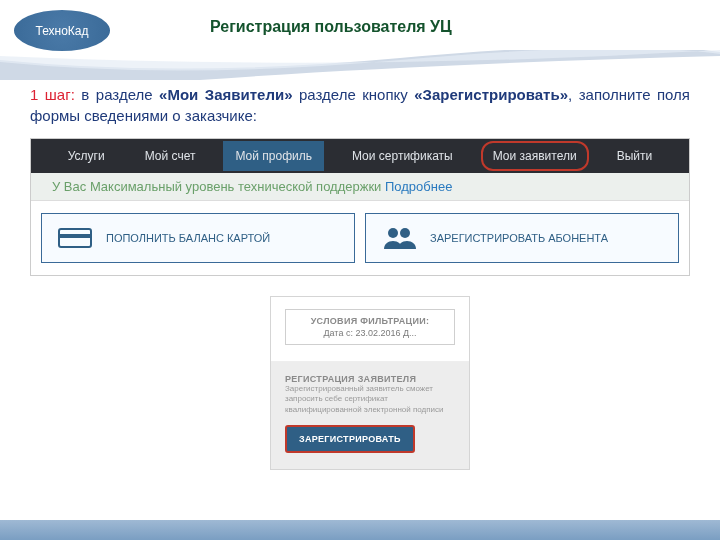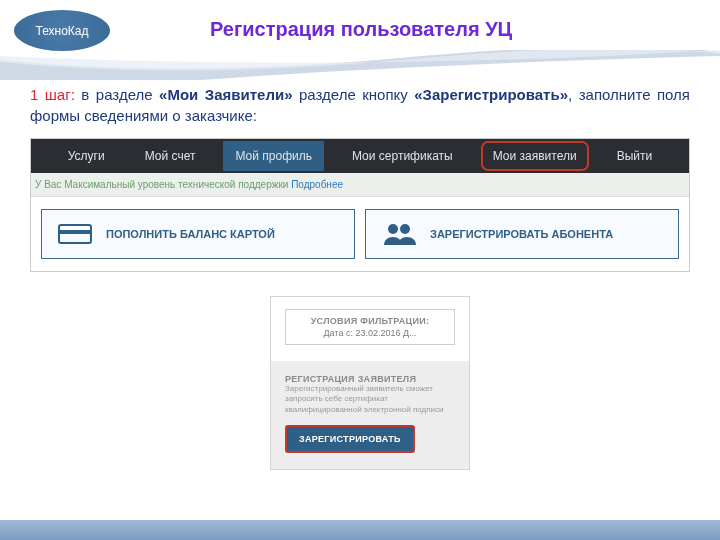--- a/index.html
+++ b/index.html
@@ -1,33 +1,33 @@
 <!DOCTYPE html>
 <html><head>
 <meta charset="utf-8">
 <style>
   *{box-sizing:border-box;margin:0;padding:0;font-family:Arial,Helvetica,sans-serif}
   body{width:720px;height:540px;background:#fff;position:relative;overflow:hidden}
   .header{height:60px;position:relative}
   .logo{position:absolute;left:12px;top:8px;width:100px;height:45px;border:2px solid #fff;border-radius:50%;display:flex;align-items:center;justify-content:center;background:radial-gradient(circle,#4a7aa8 0%,#3a6a98 100%)}
   .logo span{color:#fff;font-size:12px;font-weight:normal}
-  .title{position:absolute;left:210px;top:18px;color:#6d28d9;font-size:20px;font-weight:bold}
+  .title{position:absolute;left:210px;top:18px;color:#14532d;font-size:16px;font-weight:bold}
   .swoosh{position:absolute;top:50px;left:0;width:720px;height:30px}
   .swoosh svg{width:100%;height:100%}
   .instr{position:absolute;top:84px;left:30px;right:30px;color:#1f3a7a;font-size:15px;line-height:1.4;text-align:justify}
   .instr .step{color:#d23}
   .shot1{position:absolute;top:138px;left:30px;right:30px;border:1px solid #ccc;background:#fff}
   .nav{height:34px;background:#2b2d33;display:flex;align-items:center;justify-content:center;gap:16px}
   .nav-item{color:#dfe3e8;font-size:12px;padding:8px 12px;background:#2b2d33;cursor:pointer}
   .nav-item.active{background:#2f5f85}
-  .nav-item.hl{border:2px solid #c0392b;border-radius:7px;padding:6px 10px}
-  .notice{background:#ecf0ed;color:#6aa06a;font-size:10px;padding:6px 4px;border-bottom:1px solid #ddd}
+  .nav-item.hl{border:2px solid #c0392b;border-radius:12px;padding:6px 10px}
+  .notice{background:#ecf0ed;color:#6aa06a;font-size:13px;padding:6px 21px;border-bottom:1px solid #ddd}
   .notice a{color:#2a7abf;text-decoration:none}
   .btns{display:flex;gap:10px;padding:12px 10px;background:#fff}
-  .bigbtn{flex:1;border:1px solid #3a6a98;background:#f7fbff;display:flex;align-items:center;gap:14px;padding:10px 16px;color:#2f5f85;font-size:11px;font-weight:bold}
+  .bigbtn{flex:1;border:1px solid #3a6a98;background:#f7fbff;display:flex;align-items:center;gap:14px;padding:10px 16px;color:#2f5f85;font-size:11px;font-weight:normal}
   .bigbtn .ic{width:34px;height:28px;display:flex;align-items:center;justify-content:center}
   .shot2{position:absolute;top:296px;left:270px;width:200px;border:1px solid #d5d5d5}
   .filt{padding:12px 14px 16px;background:#fff;border-bottom:1px solid #eee}
   .filt-box{border:1px solid #cfcfcf;padding:6px 8px;text-align:center}
   .filt-t{color:#8a8a8a;font-size:9px;font-weight:bold;letter-spacing:.3px}
   .filt-d{color:#7a7a7a;font-size:9px;margin-top:2px}
   .reg{background:#ededed;padding:12px 14px 16px}
   .reg-t{color:#8a8a8a;font-size:9px;font-weight:bold;letter-spacing:.3px;}
   .reg-p{color:#9a9a9a;font-size:8px;line-height:1.3;margin-bottom:10px}
   .reg-btn-wrap{display:flex;justify-content:flex-start}

